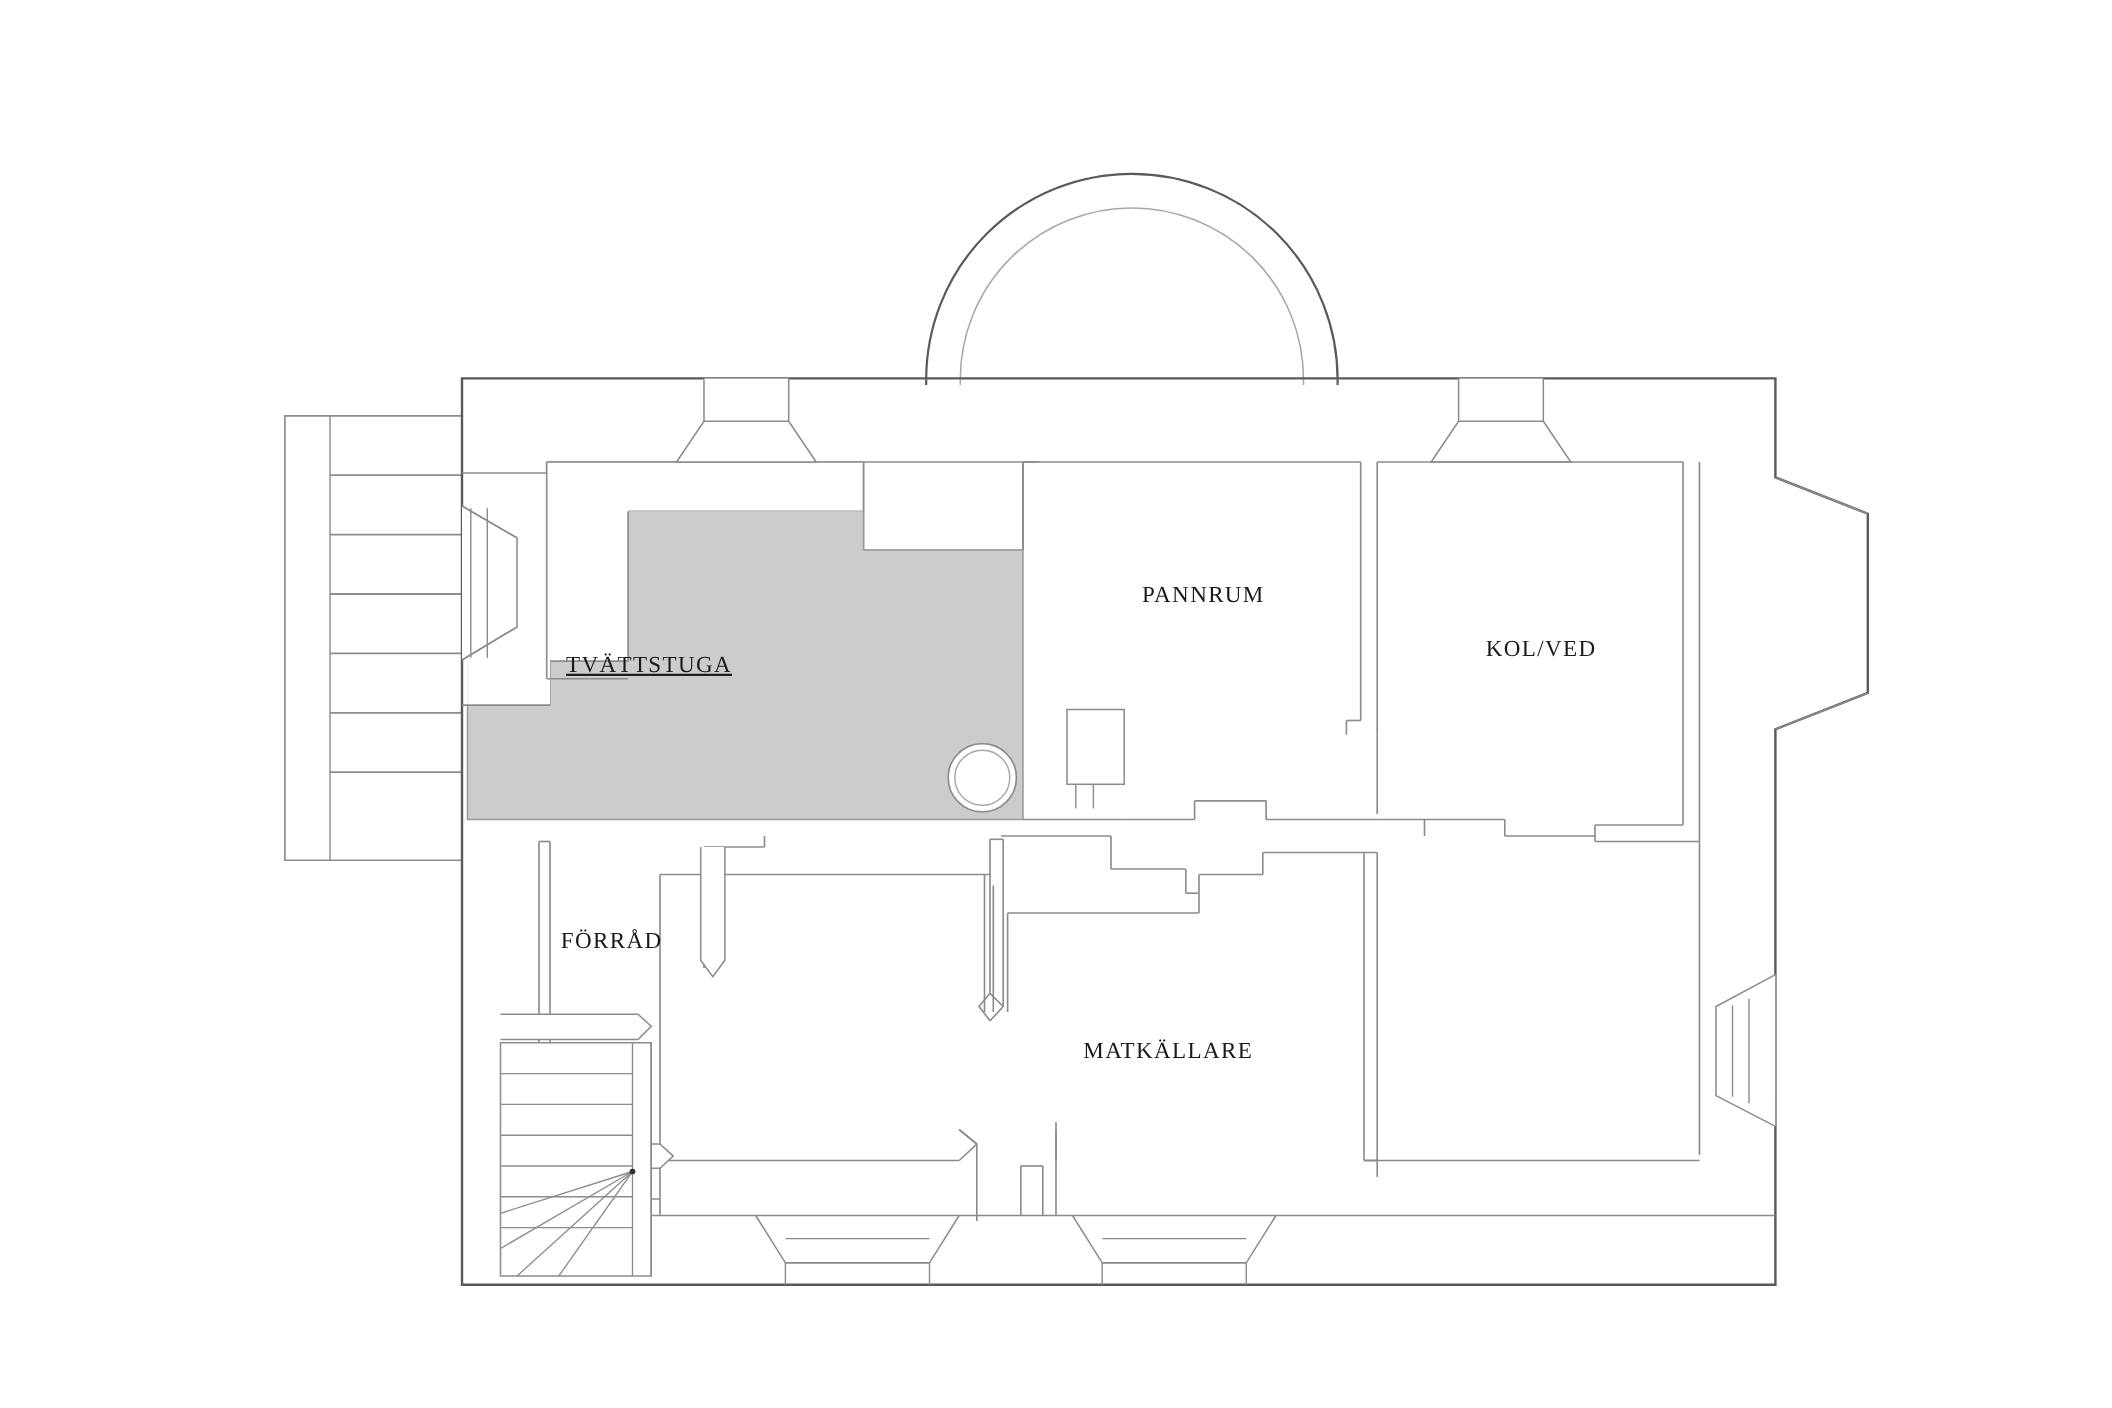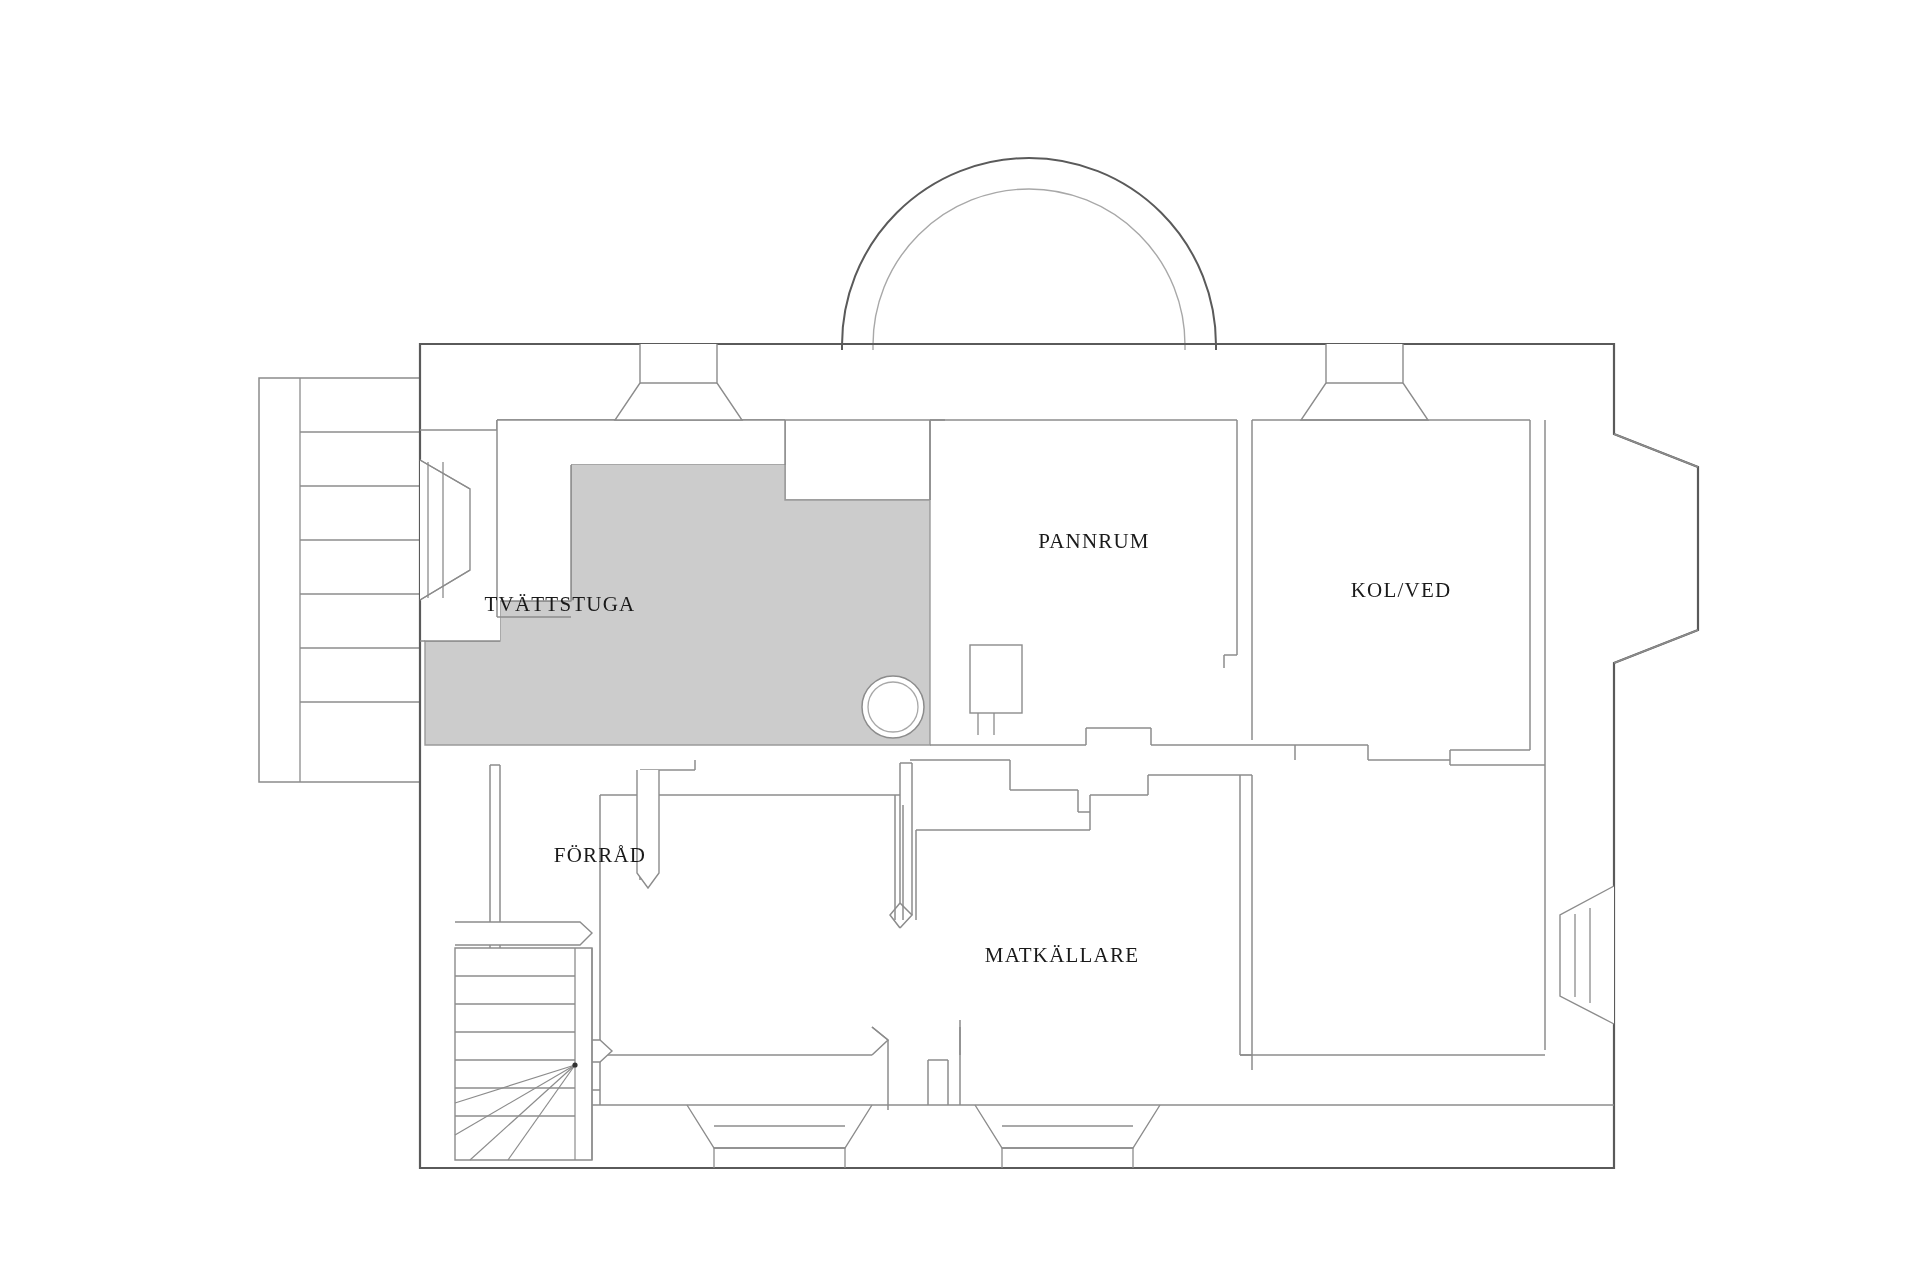--- a/index.html
+++ b/index.html
@@ -305,19 +305,19 @@
       </g>
 
       <g>
         <path d="M 1368 760 L 1450 760" stroke="#8c8c8c" stroke-width="1.5"></path>
         <path d="M 1295 745 L 1295 760" stroke="#8c8c8c" stroke-width="1.5"></path>
       </g>
 
     </g>
   </svg>
 
-  <div class="room-label" style="left:560px; top:604px;">TVÄTTSTUGA</div>
+  <div class="room-label" style="left:590px; top:604px;text-decoration:underline;">TVÄTTSTUGA</div>
   <div class="room-label" style="left:1094px; top:541px;">PANNRUM</div>
   <div class="room-label" style="left:1401px; top:590px;">KOL/VED</div>
-  <div class="room-label" style="left:600px; top:855px;">FÖRRÅD</div>
+  <div class="room-label" style="left:556px; top:855px;">FÖRRÅD</div>
   <div class="room-label" style="left:1062px; top:955px;">MATKÄLLARE</div>
 
 </div>
 
 </body></html>

